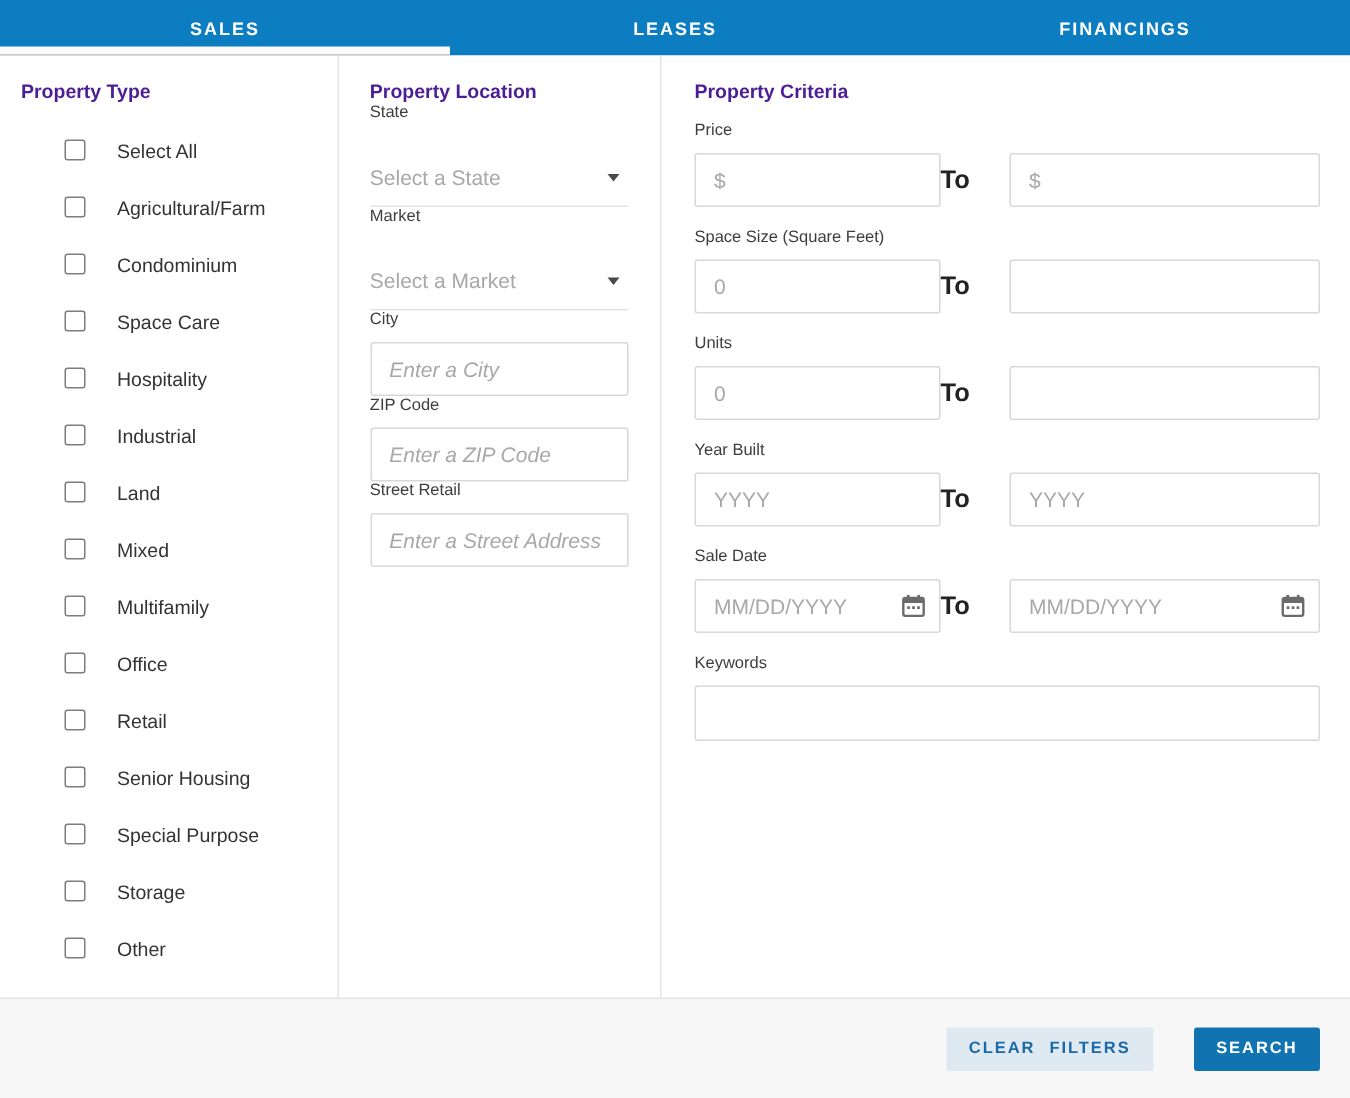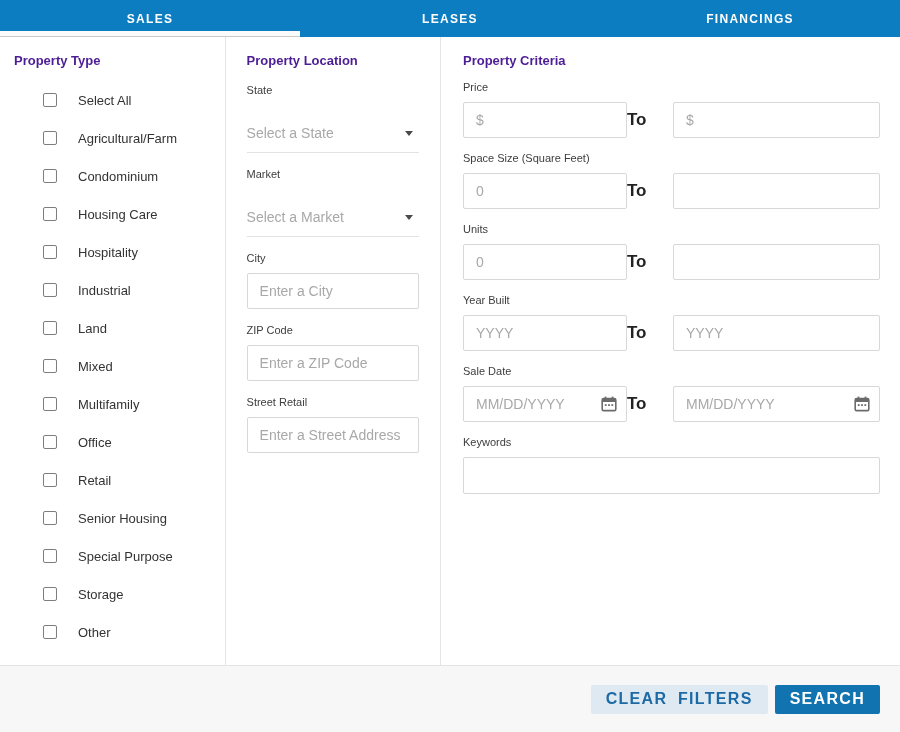--- a/index.html
+++ b/index.html
@@ -37,36 +37,36 @@
   .pt-list { margin-top:12px; }
   .pt-row { display:flex; align-items:center; height:38px; cursor:pointer; }
   .pt-checkbox {
     width:14px; height:14px; flex:0 0 14px; margin-left:29px;
     border:1.5px solid #7d7d7d; border-radius:2px; background:#fff;
   }
   .pt-label { margin-left:21px; font-size:13px; color:#333; }
 
   
   .loc-label, .crit-label { font-size:11px; color:#3d3d3d; height:13px; line-height:13px; }
-  .loc-label { margin-top:15px; }
+  .loc-label { }
   .select-display {
     display:flex; align-items:center; justify-content:space-between;
     margin-top:28px; padding:0 3px 11px 0;
     border-bottom:1px solid #e3e3e3;
     font-size:14px; color:#a8a8a8; cursor:pointer;
   }
   .caret-down {
     width:0; height:0; border-left:4px solid transparent; border-right:4px solid transparent;
     border-top:5px solid #4a4a4a; margin-right:3px;
   }
   .box-input {
     display:block; width:100%; height:36px; margin-top:8px;
     border:1px solid #d8d8d8; border-radius:2px;
     padding:0 12px; font-size:14px; color:#1d4ed8;
-    font-family:"Liberation Sans", sans-serif; outline:none; background:#fff;
+    font-family:"Liberation Sans", sans-serif; outline:none; background:#fff;font-style:italic;
   }
   .box-input::placeholder { color:#a8a8a8; opacity:1; }
 
   
   .crit-label { margin-top:14px; margin-bottom:8px; }
   .crit-label.first { margin-top:12px; }
   .crit-row { display:flex; align-items:center; }
   .crit-input {
     width:164px; height:36px; border:1px solid #d8d8d8; border-radius:2px;
     padding:0 12px; font-size:14px; color:#333;
@@ -81,22 +81,22 @@
   .cal-icon { position:absolute; right:10px; top:50%; transform:translateY(-50%); cursor:pointer; display:flex; }
   .keywords-input { width:100%; height:37px; margin-top:0; }
 
   
   .footer {
     flex:0 0 66px; background:#f7f7f8; display:flex; align-items:center;
     justify-content:flex-end; padding-right:20px; gap:7px;
   }
   .btn {
     height:29px; border:none; border-radius:2px; padding:0 15px;
-    font-family:"Liberation Sans", sans-serif; font-size:16px; font-weight:bold;
-    letter-spacing:1.3px; cursor:pointer;
+    font-family:"Liberation Sans", sans-serif; font-size:11px; font-weight:bold;
+    letter-spacing:1.3px; cursor:pointer;margin-left:20px;
   }
   .btn-clear { background:var(--clear-bg,#dfe9f1); color:var(--clear-text,#1b6aa6); word-spacing:5px; }
   .btn-search { background:var(--search-blue,#1173b0); color:#fff; }
 </style>
 </head>
 <body>
 
 <div class="page">
 
   <div class="tabbar">
@@ -117,21 +117,21 @@
         <div class="pt-row">
           <span class="pt-checkbox"></span>
           <span class="pt-label">Agricultural/Farm</span>
         </div>
         <div class="pt-row">
           <span class="pt-checkbox"></span>
           <span class="pt-label">Condominium</span>
         </div>
         <div class="pt-row">
           <span class="pt-checkbox"></span>
-          <span class="pt-label">Housing Care</span>
+          <span class="pt-label">Space Care</span>
         </div>
         <div class="pt-row">
           <span class="pt-checkbox"></span>
           <span class="pt-label">Hospitality</span>
         </div>
         <div class="pt-row">
           <span class="pt-checkbox"></span>
           <span class="pt-label">Industrial</span>
         </div>
         <div class="pt-row">

